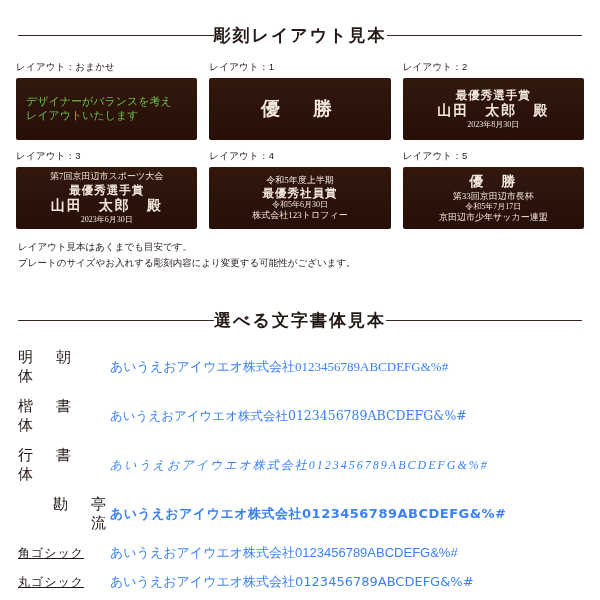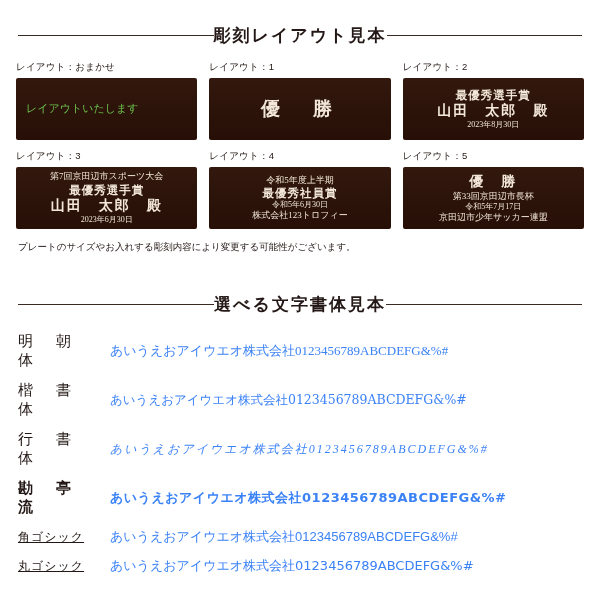--- a/index.html
+++ b/index.html
@@ -120,39 +120,40 @@
     white-space: nowrap;
     overflow: hidden;
   }
   .f-mincho   { font-family: "Liberation Serif", serif; letter-spacing: 0px; }
   .f-kaisho   { font-family: "DejaVu Serif", serif; letter-spacing: 0px; font-size: 12.5px;}
   .f-gyosho   { font-family: "Liberation Serif", serif; letter-spacing: 2px; font-size: 12px; font-style: italic; }
   .f-kantei   { font-family: "DejaVu Sans", sans-serif; letter-spacing: 0.5px; font-weight: 700; font-size: 13px; }
   .f-kakugo   { font-family: "Liberation Sans", sans-serif; letter-spacing: 0px; font-size: 13px; }
   .f-marugo   { font-family: "DejaVu Sans", sans-serif; letter-spacing: 0px; font-size: 13px; }
   .name-gyosho { letter-spacing: 4px; font-family: "Liberation Serif", serif; }
-  .name-kantei { font-weight: 700; }
+  .name-kantei { font-weight: 400; text-align: right; }
   .name-goth   { letter-spacing: 1px; font-family: "Liberation Sans", sans-serif; font-size: 12px; text-decoration: underline; }
 </style>
 </head>
 <body>
 
 <div class="page">
 
   <div class="section-head" id="sec1-head">
     <span class="rule"></span>
     <span class="title">彫刻レイアウト見本</span>
     <span class="rule"></span>
   </div>
 
   <div class="grid">
 
     <div class="cell">
       <div class="cell-label">レイアウト：おまかせ</div>
       <div class="plate left-align">
+        <div class="ln green">デザイナーがバランスを考え</div>
         <div class="ln green">レイアウトいたします</div>
       </div>
     </div>
 
     <div class="cell">
       <div class="cell-label">レイアウト：1</div>
       <div class="plate">
         <div class="ln big">優　勝</div>
       </div>
     </div>
@@ -192,20 +193,21 @@
         <div class="ln big2">優　勝</div>
         <div class="ln small">第33回京田辺市長杯</div>
         <div class="ln small2">令和5年7月17日</div>
         <div class="ln small">京田辺市少年サッカー連盟</div>
       </div>
     </div>
 
   </div>
 
   <div class="notes">
+    <div>レイアウト見本はあくまでも目安です。</div>
     <div>プレートのサイズやお入れする彫刻内容により変更する可能性がございます。</div>
   </div>
 
   <div class="spacer-28"></div>
 
   <div class="section-head" id="sec2-head">
     <span class="rule"></span>
     <span class="title">選べる文字書体見本</span>
     <span class="rule"></span>
   </div>

